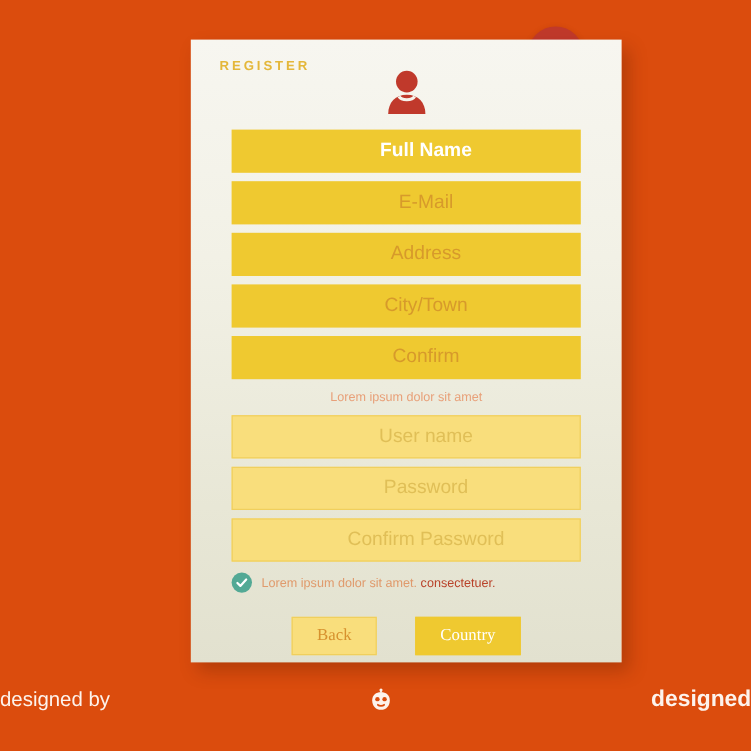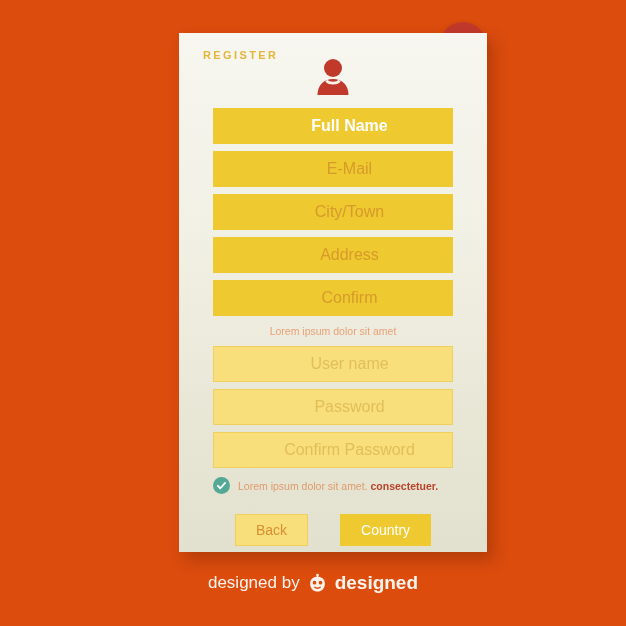--- a/index.html
+++ b/index.html
@@ -13,26 +13,25 @@
     font-family: "Liberation Sans", sans-serif;
     overflow: hidden;
     position: relative;
   }
 
   
   #register-card {
     position: absolute;
     left: 159px;
     top: 33px;
-    width: 308px;
+    width: 359px;
     height: 519px;
     background: linear-gradient(to bottom, #f7f6f0 0%, #f2f1e6 35%, #e8e7d6 75%, #e2e1cf 100%);
     box-shadow: 6px 8px 14px rgba(90, 25, 0, 0.30);
     box-sizing: border-box;
-    margin-left: 20px;
   }
 
   
   .card-header {
     position: relative;
     height: 75px;
   }
   #register-title {
     position: absolute;
     left: 24px;
@@ -127,57 +126,58 @@
     flex: 0 0 auto;
     margin-right: 8px;
     cursor: pointer;
   }
   #terms-text {
     font-size: 10.5px;
     color: #e09a6c;
   }
   #terms-text b {
     color: #b9432a;
-    font-weight: bold;
+    font-weight: normal;
   }
 
   
   #button-row {
     display: flex;
     justify-content: center;
     gap: 32px;
     margin-top: 20px;
   }
   .btn {
     font-size: 14px;
     padding: 7px 20px;
     cursor: pointer;
     user-select: none;
     box-sizing: border-box;
+    font-family: Liberation Serif, serif;
   }
   #back-button {
     background: #f9de7c;
     border: 1px solid #f0cf5d;
     color: #d7912e;
   }
   #submit-button {
     background: #efc930;
     border: 1px solid #efc930;
     color: #ffffff;
   }
 
   
   #footer-credit {
     position: absolute;
     left: 0;
     right: 0;
     top: 572px;
     display: flex;
     align-items: center;
-    justify-content: center;
+    justify-content: space-between;
     gap: 7px;
     color: #fdf3ec;
     font-size: 17px;
   }
   #freepik-logo-icon {
     width: 21px;
     height: 21px;
   }
   #freepik-wordmark {
     font-weight: bold;
@@ -203,24 +203,24 @@
   </div>
 
   <div class="field-group">
     <div class="field primary filled">
       <span>Full Name</span>
     </div>
     <div class="field primary">
       <span>E-Mail</span>
     </div>
     <div class="field primary">
+      <span>Address</span>
+    </div>
+    <div class="field primary">
       <span>City/Town</span>
-    </div>
-    <div class="field primary">
-      <span>Address</span>
     </div>
     <div class="field primary">
       <span>Confirm</span>
     </div>
   </div>
 
   <div id="section-note">Lorem ipsum dolor sit amet</div>
 
   <div class="field-group">
     <div class="field secondary">

